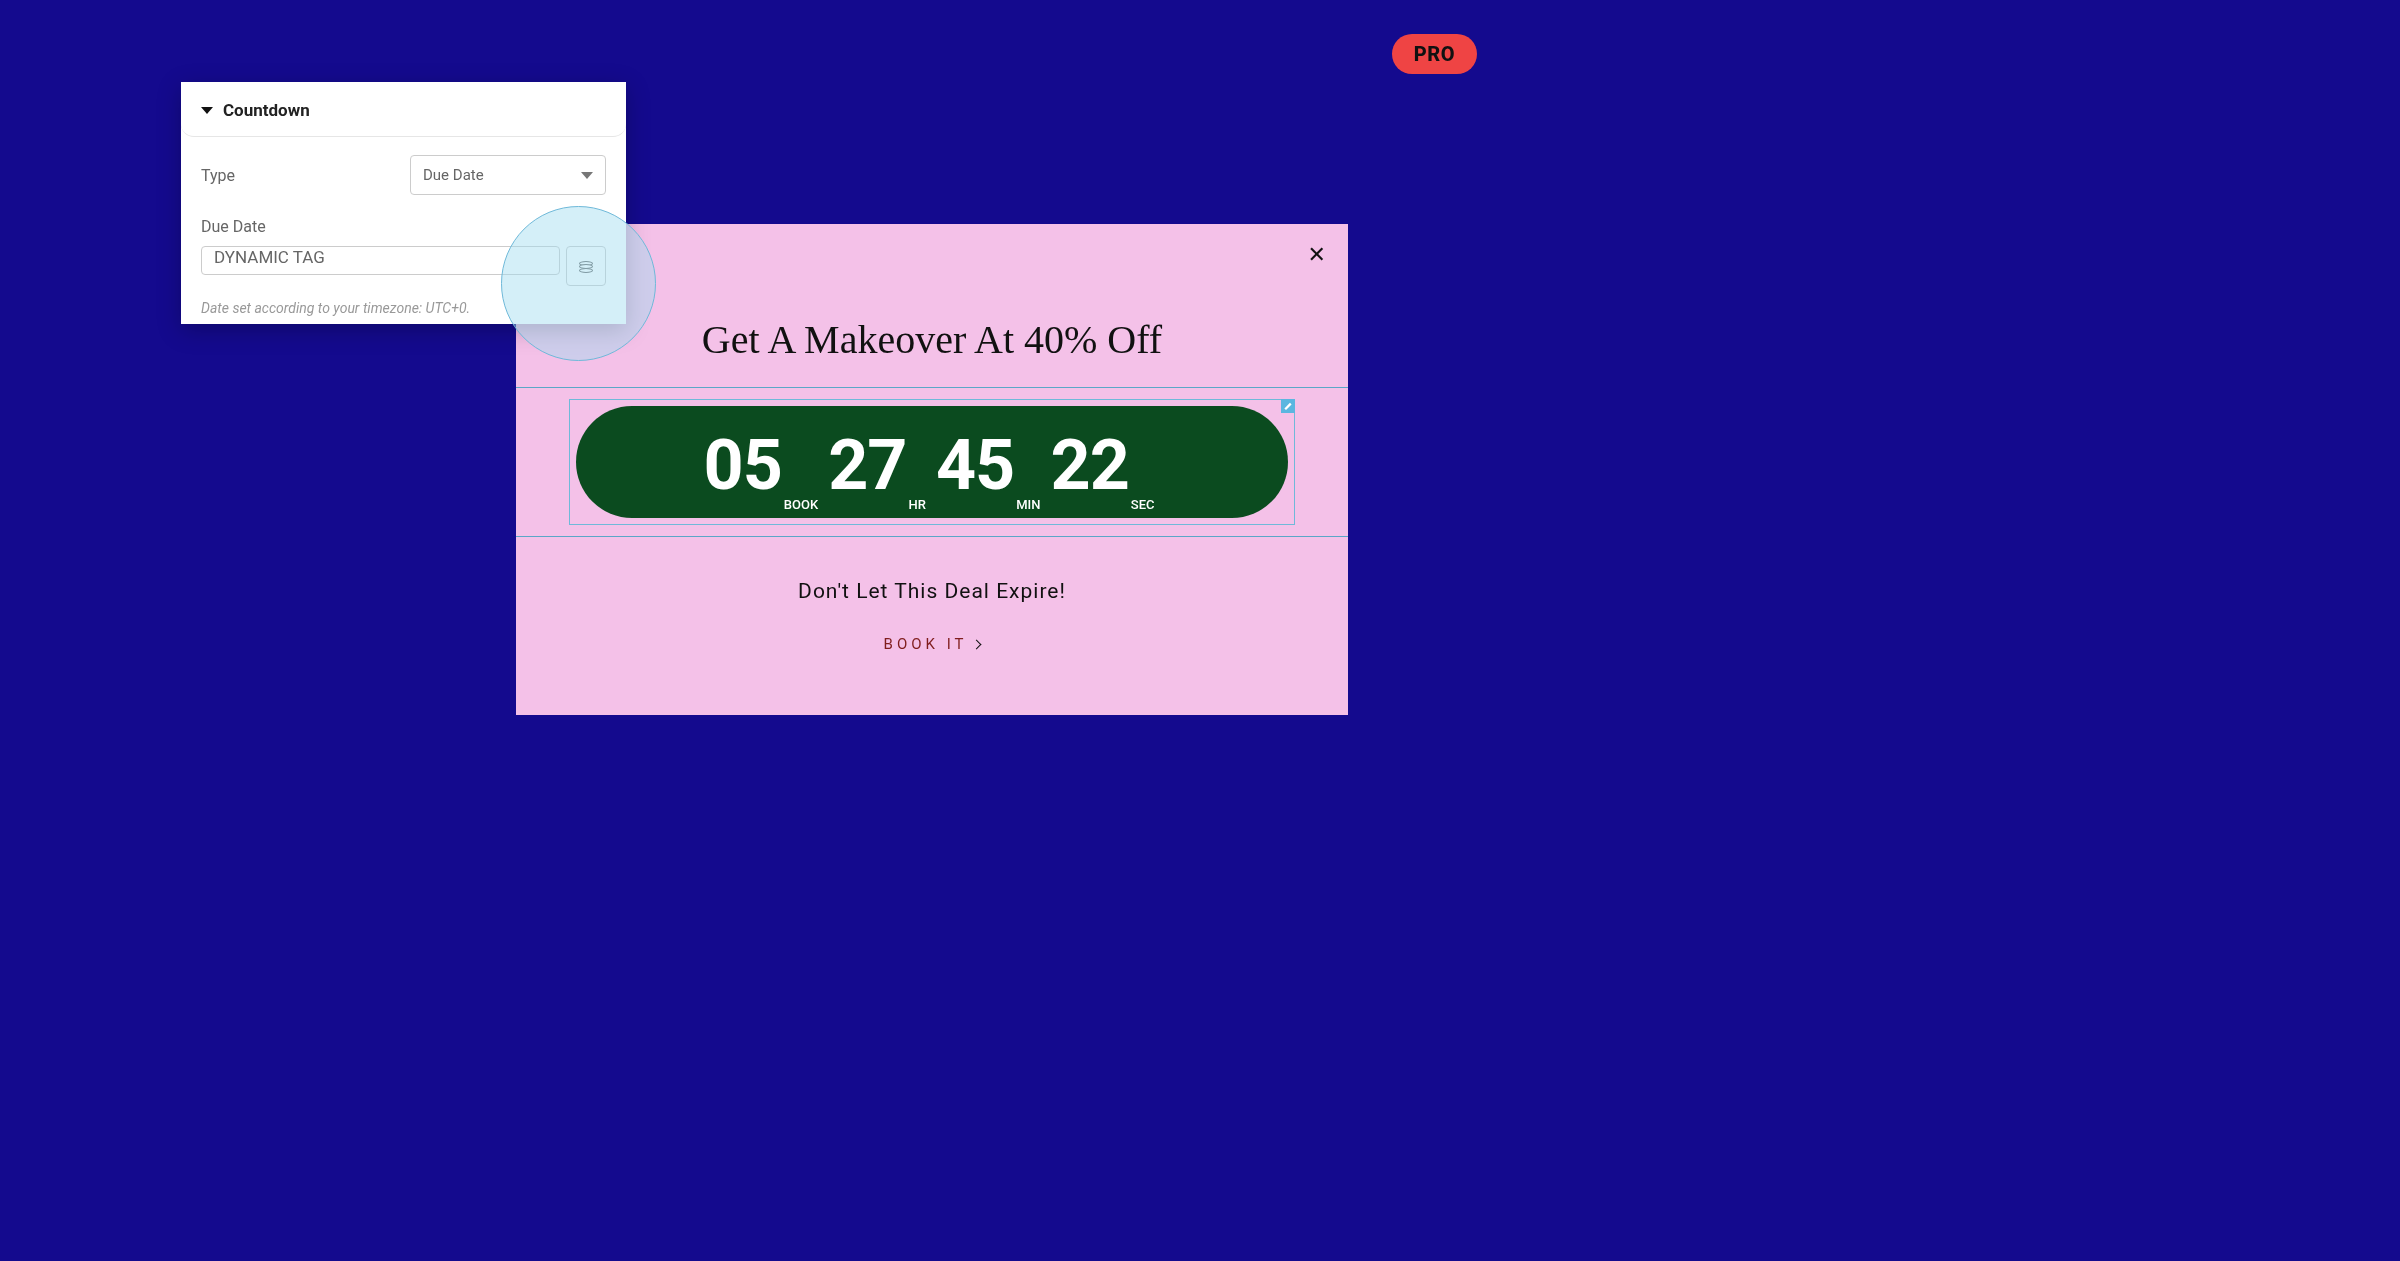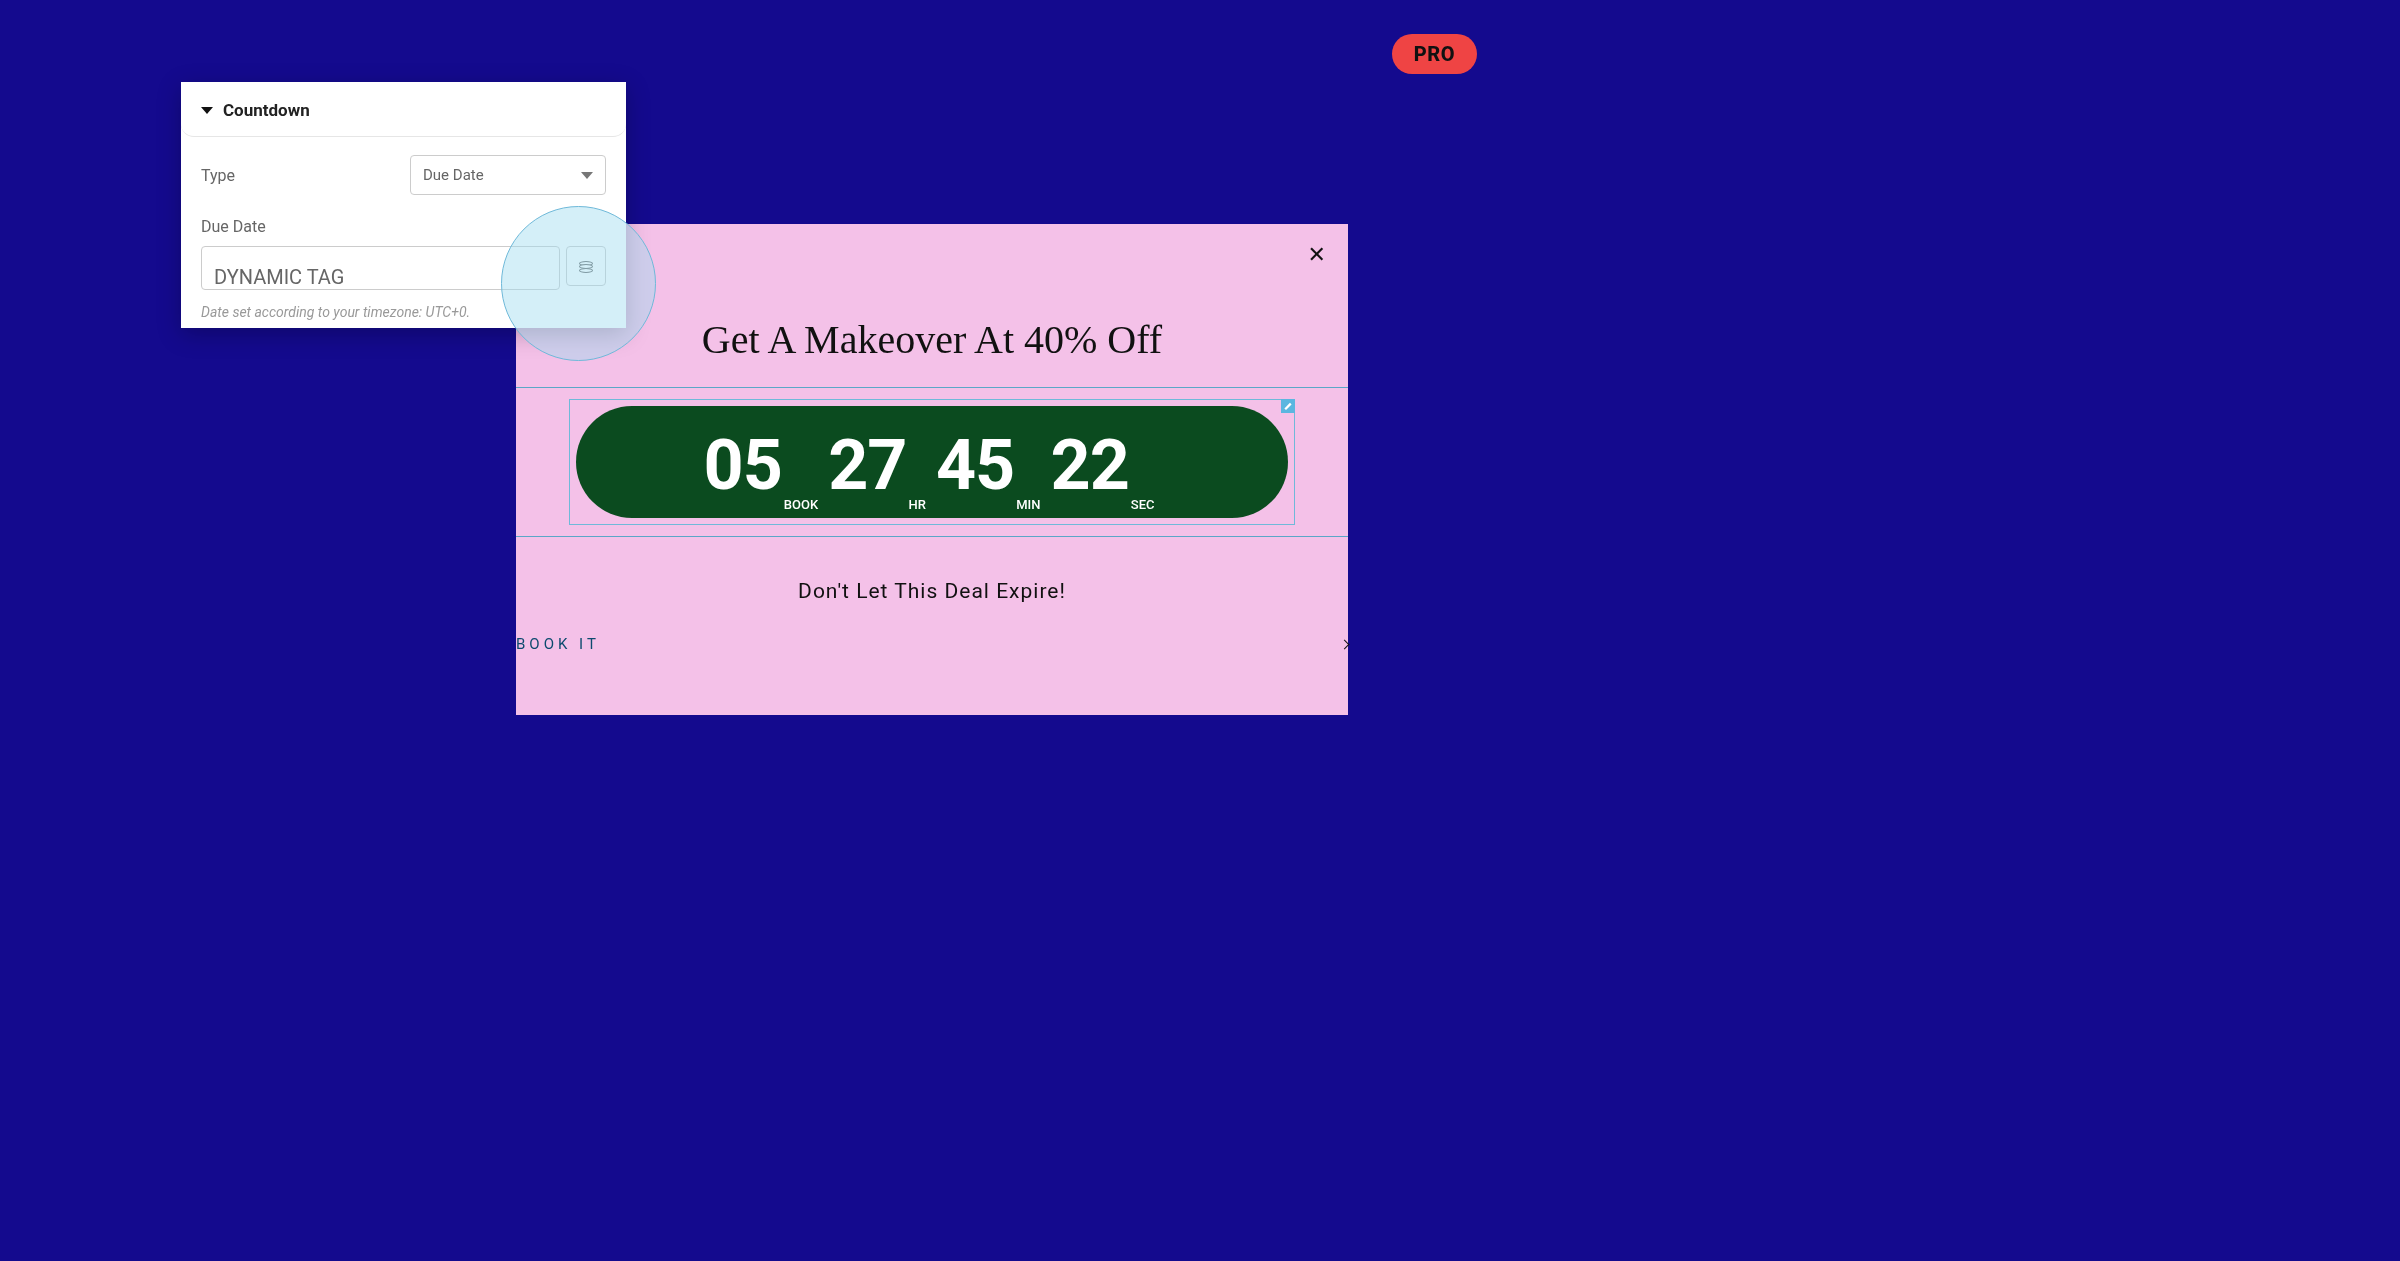--- a/index.html
+++ b/index.html
@@ -90,28 +90,28 @@
     font-size: 16px;
     color: #666;
     margin-bottom: 10px;
   }
   .tag-row {
     display: flex;
     gap: 6px;
   }
   .tag-input {
     flex: 1;
-    height: 44px;
+    height: 29px;
     border: 1px solid #ccc;
     border-radius: 4px;
     display: flex;
-    align-items: flex-end;
+    align-items: flex-start;
     padding: 0 12px;
     color: #666;
-    font-size: 20px;
+    font-size: 17px;
     background: #fff;
   }
   .db-btn {
     width: 40px;
     height: 40px;
     border: 1px solid #ccc;
     border-radius: 4px;
     display: flex;
     align-items: center;
     justify-content: center;
@@ -230,26 +230,26 @@
   .popup-sub {
     text-align: center;
     margin-top: 42px;
     font-size: 21px;
     letter-spacing: 1px;
     color: #111;
   }
   .popup-cta {
     display: flex;
     align-items: center;
-    justify-content: space-between;
+    justify-content: center;
     gap: 6px;
     margin-top: 32px;
     font-size: 15px;
     letter-spacing: 4px;
-    color: #0c4a6e;
+    color: #7f1d1d;
     cursor: pointer;
   }
   .popup-cta .chev-r {
     display: inline-block;
     width: 7px; height: 7px;
     border-top: 1.5px solid #111;
     border-right: 1.5px solid #111;
     transform: rotate(45deg);
   }
 </style>

